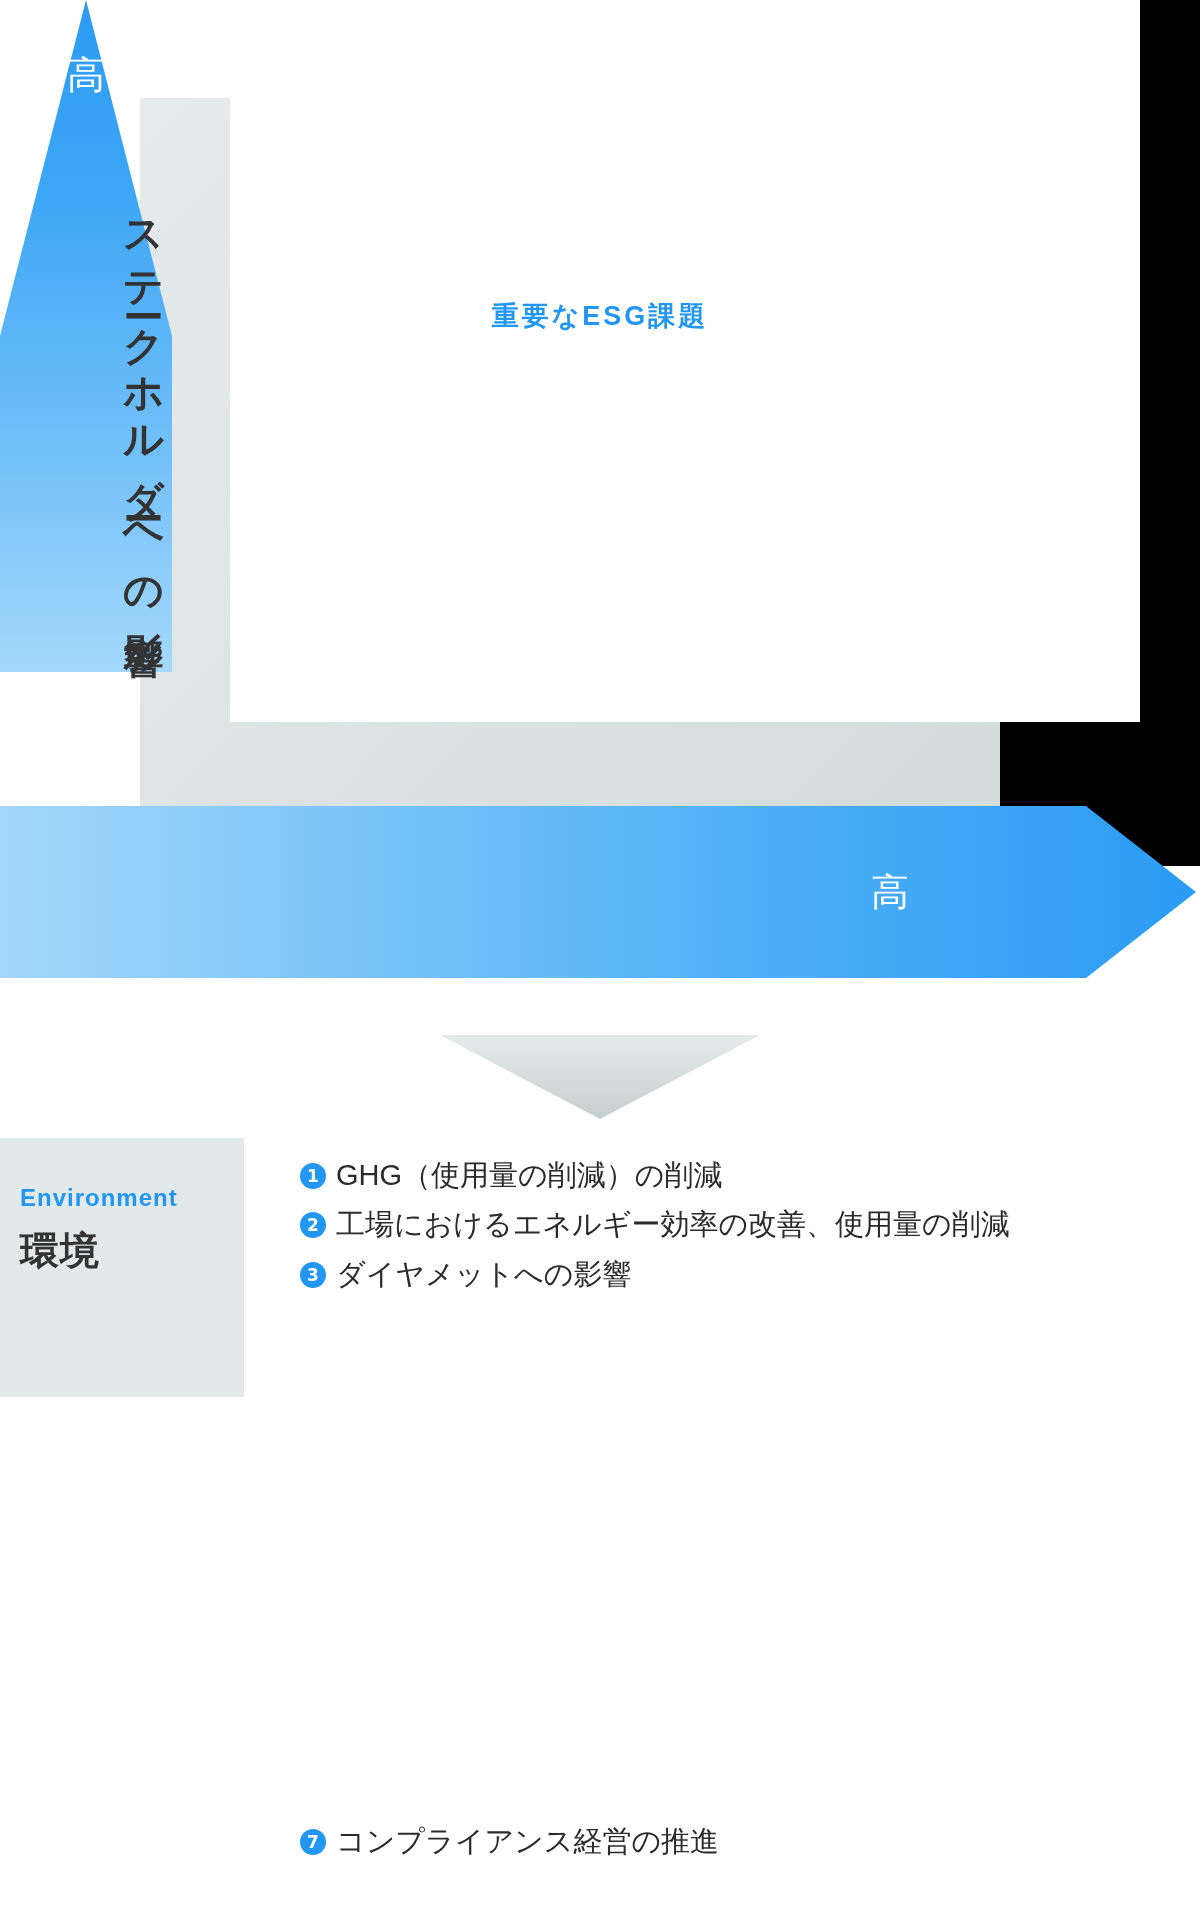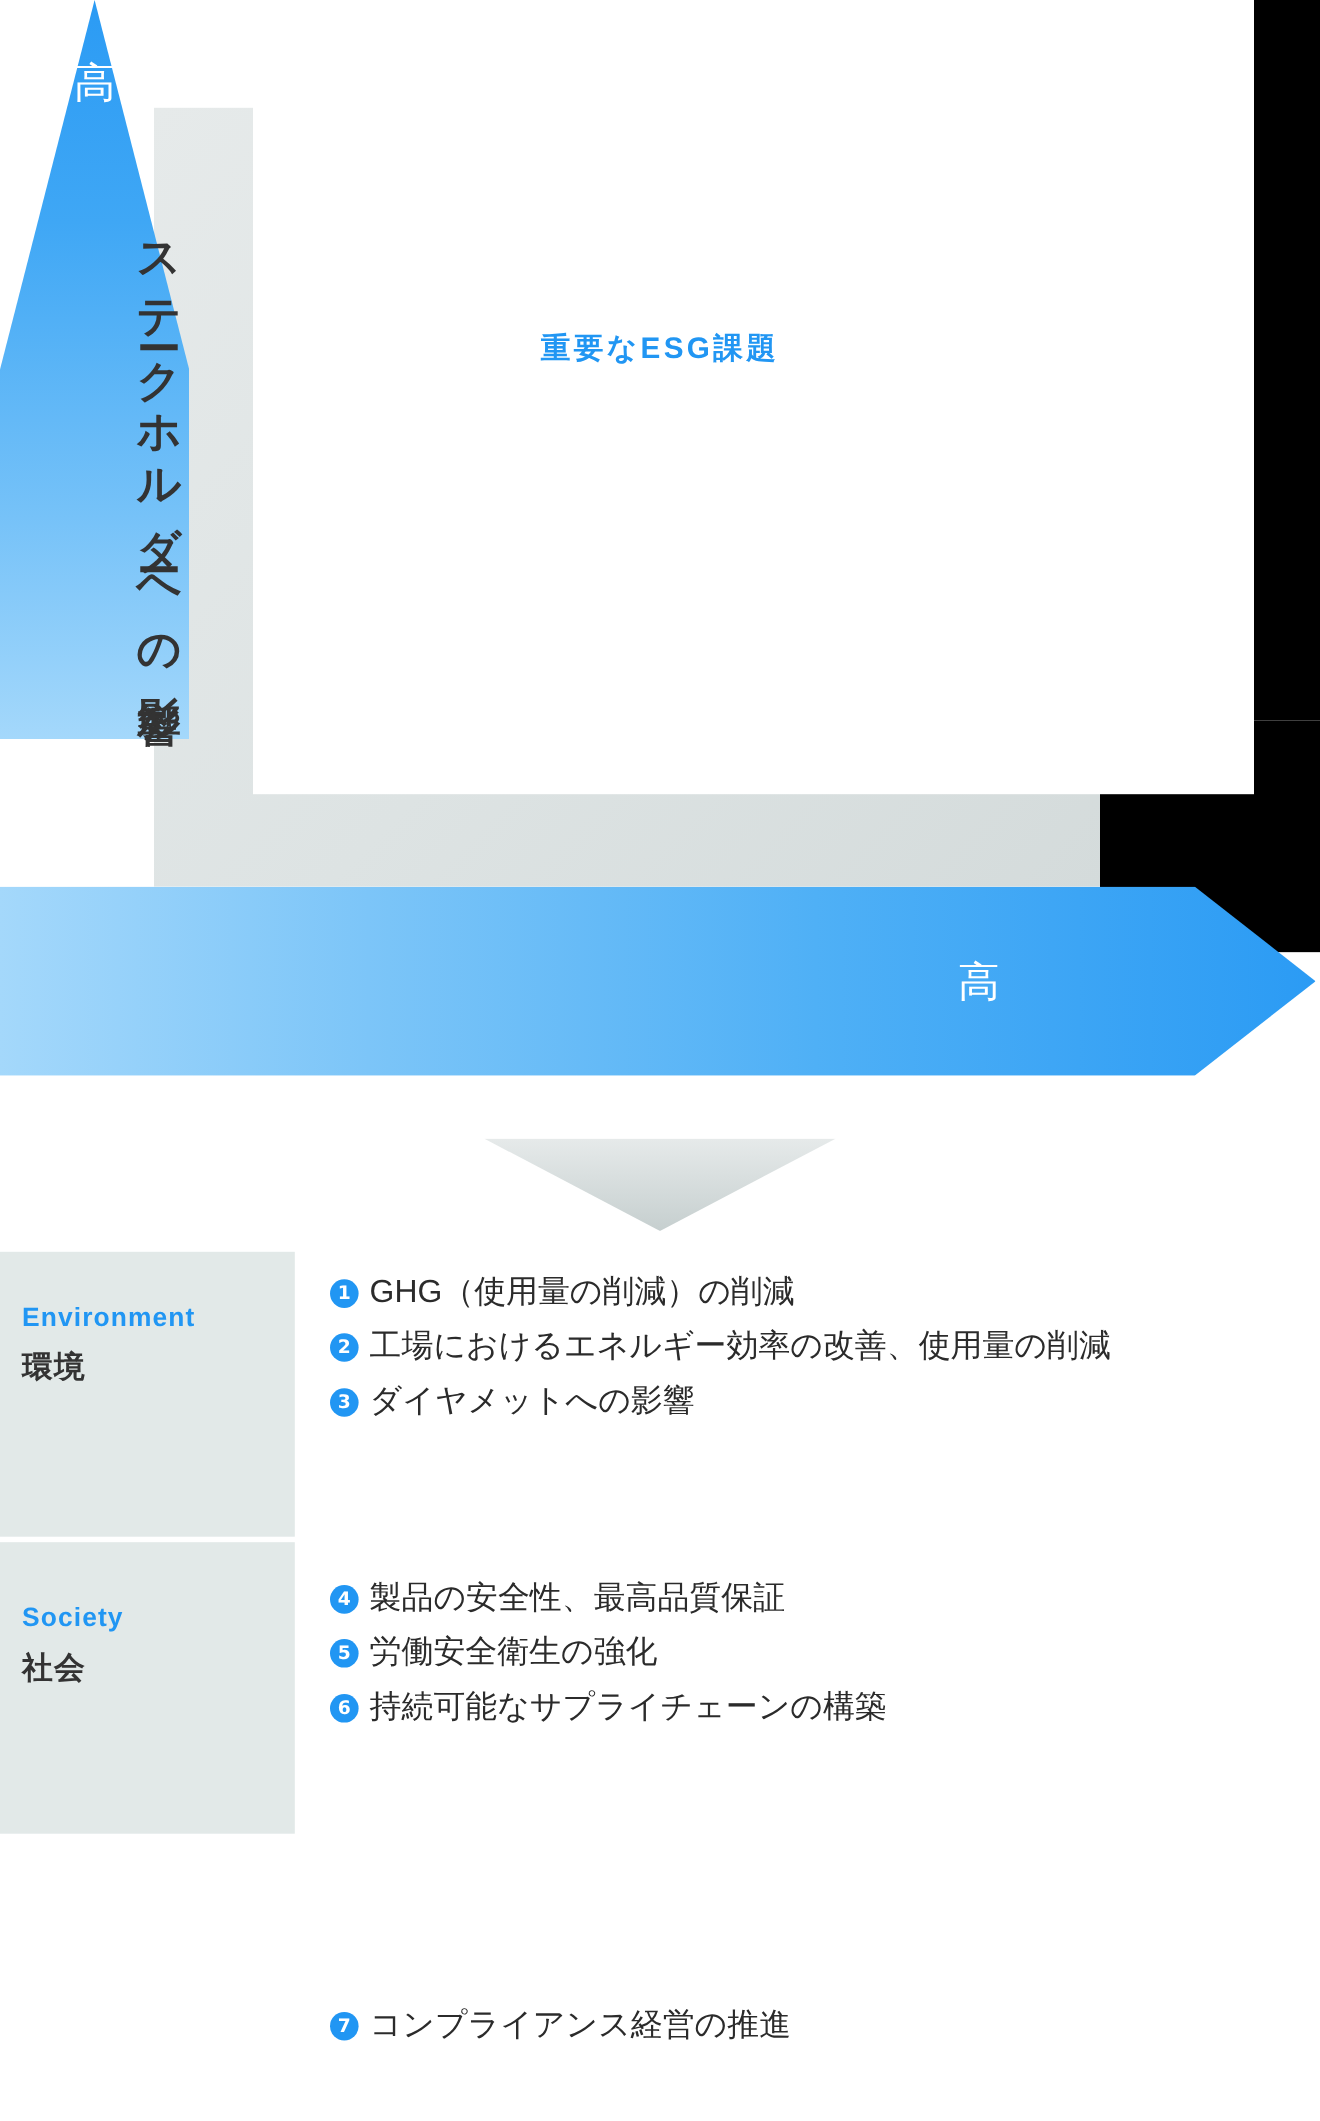--- a/index.html
+++ b/index.html
@@ -196,37 +196,37 @@
   }
   .esg-row {
     position: absolute;
     left: 0;
     width: 1200px;
   }
   .esg-cat {
     position: absolute;
     left: 0;
     top: 0;
-    width: 268px;
+    width: 244px;
     background: #e2e9e8;
     box-sizing: border-box;
     padding-left: 31px;
   }
   .esg-cat-en {
     position: absolute;
     left: 20px;
     font-size: 24px;
     font-weight: bold;
     color: #2196f3;
     letter-spacing: 1px;
   }
   .esg-cat-ja {
     position: absolute;
     left: 20px;
-    font-size: 28px;
+    font-size: 39px;
     font-weight: bold;
     color: #333333;
     letter-spacing: 1px;
   }
   .esg-items {
     position: absolute;
     left: 300px;
     top: 0;
     width: 890px;
   }
@@ -296,40 +296,20 @@
         <div class="esg-item">
           <span class="badge">2</span>
           <span class="item-text">工場におけるエネルギー効率の改善、使用量の削減</span>
         </div>
         <div class="esg-item">
           <span class="badge">3</span>
           <span class="item-text">ダイヤメットへの影響</span>
         </div>
       </div>
     </div>
-    <div class="esg-row" style="top: 264px; height: 265px;">
-      <div class="esg-cat" style="top: 0px; height: 265px;">
-        <div class="esg-cat-en" style="top: 55px;">Society</div>
-        <div class="esg-cat-ja" style="top: 95px;">社会</div>
-      </div>
-      <div class="esg-items" style="top: 32px;">
-        <div class="esg-item">
-          <span class="badge">4</span>
-          <span class="item-text">製品の安全性、最高品質保証</span>
-        </div>
-        <div class="esg-item">
-          <span class="badge">5</span>
-          <span class="item-text">労働安全衛生の強化</span>
-        </div>
-        <div class="esg-item">
-          <span class="badge">6</span>
-          <span class="item-text">持続可能なサプライチェーンの構築</span>
-        </div>
-      </div>
-    </div>
     <div class="esg-row" style="top: 530px; height: 260px;">
       <div class="esg-items" style="top: 154px;">
         <div class="esg-item">
           <span class="badge">7</span>
           <span class="item-text">コンプライアンス経営の推進</span>
         </div>
       </div>
     </div>
   </div>
 

